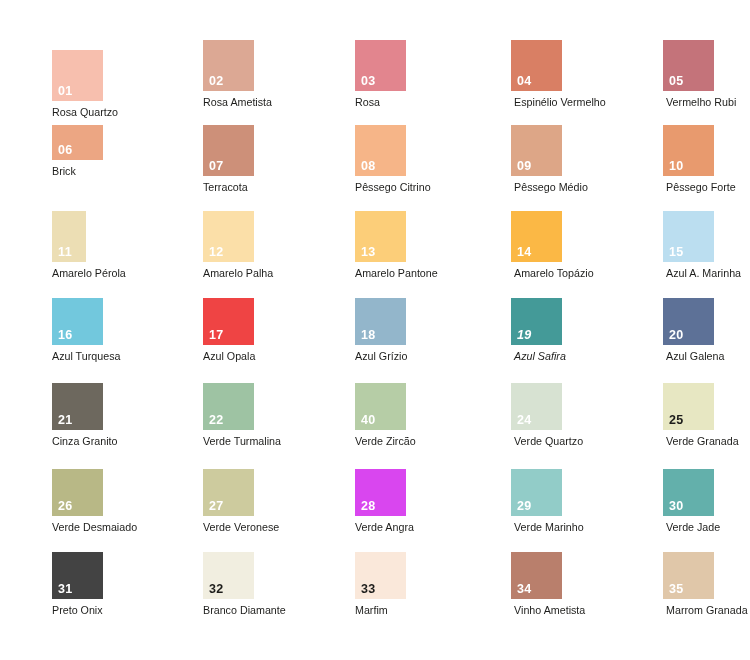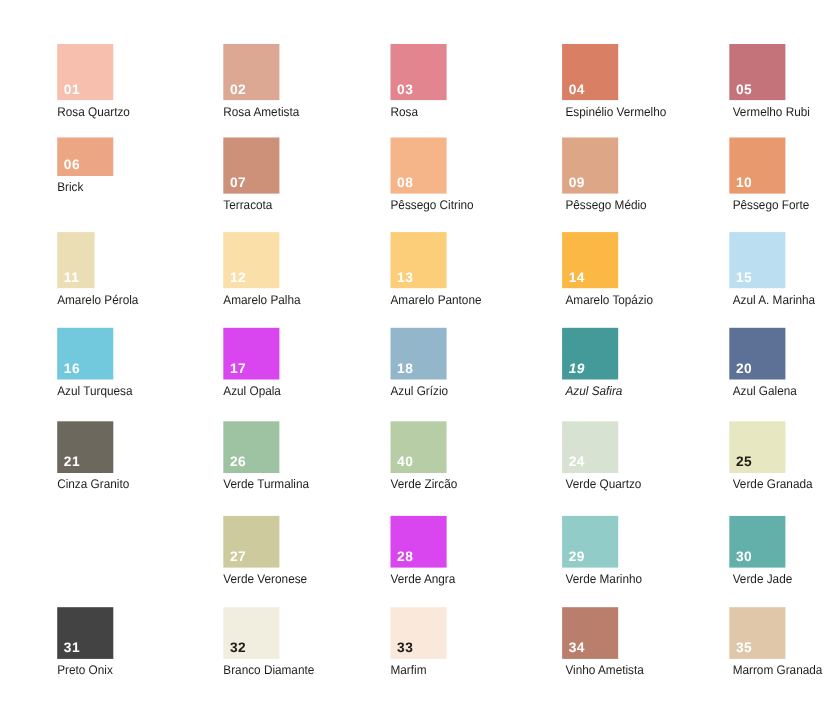--- a/index.html
+++ b/index.html
@@ -64,21 +64,21 @@
 
   .align-right .swatch-name {
     transform-origin: right center;
     text-align: right;
   }
 </style>
 </head>
 <body>
 
 <div id="palette-root" style="background: rgb(255, 255, 255);">
-    <div class="swatch-cell" style="left: 52px; top: 40px; width: 51px;">
+    <div class="swatch-cell" style="left: 52px; top: 50px; width: 51px;">
       <div class="swatch-chip" style="height: 51px; background: rgb(247, 191, 174);">
         <span class="swatch-number">01</span>
       </div>
       <div class="swatch-name">Rosa Quartzo</div>
     </div>
     <div class="swatch-cell" style="left: 203px; top: 40px; width: 51px;">
       <div class="swatch-chip" style="height: 51px; background: rgb(220, 168, 148);">
         <span class="swatch-number">02</span>
       </div>
       <div class="swatch-name">Rosa Ametista</div>
@@ -161,21 +161,21 @@
       </div>
       <div class="swatch-name">Azul A. Marinha</div>
     </div>
     <div class="swatch-cell" style="left: 52px; top: 298px; width: 51px;">
       <div class="swatch-chip" style="height: 47px; background: rgb(114, 200, 221);">
         <span class="swatch-number">16</span>
       </div>
       <div class="swatch-name">Azul Turquesa</div>
     </div>
     <div class="swatch-cell" style="left: 203px; top: 298px; width: 51px;">
-      <div class="swatch-chip" style="height: 47px; background: #d946ef;">
+      <div class="swatch-chip" style="height: 47px; background: #ef4444;">
         <span class="swatch-number">17</span>
       </div>
       <div class="swatch-name">Azul Opala</div>
     </div>
     <div class="swatch-cell" style="left: 355px; top: 298px; width: 51px;">
       <div class="swatch-chip" style="height: 47px; background: rgb(147, 182, 203);">
         <span class="swatch-number">18</span>
       </div>
       <div class="swatch-name">Azul Grízio</div>
     </div>
@@ -192,21 +192,21 @@
       <div class="swatch-name">Azul Galena</div>
     </div>
     <div class="swatch-cell" style="left: 52px; top: 383px; width: 51px;">
       <div class="swatch-chip" style="height: 47px; background: rgb(109, 104, 94);">
         <span class="swatch-number">21</span>
       </div>
       <div class="swatch-name">Cinza Granito</div>
     </div>
     <div class="swatch-cell" style="left: 203px; top: 383px; width: 51px;">
       <div class="swatch-chip" style="height: 47px; background: rgb(158, 195, 163);">
-        <span class="swatch-number">26</span>
+        <span class="swatch-number">22</span>
       </div>
       <div class="swatch-name">Verde Turmalina</div>
     </div>
     <div class="swatch-cell" style="left: 355px; top: 383px; width: 51px;">
       <div class="swatch-chip" style="height: 47px; background: rgb(182, 205, 166);">
         <span class="swatch-number">40</span>
       </div>
       <div class="swatch-name">Verde Zircão</div>
     </div>
     <div class="swatch-cell align-right" style="left: 511px; top: 383px; width: 51px;">
@@ -214,20 +214,26 @@
         <span class="swatch-number">24</span>
       </div>
       <div class="swatch-name">Verde Quartzo</div>
     </div>
     <div class="swatch-cell align-right" style="left: 663px; top: 383px; width: 51px;">
       <div class="swatch-chip" style="height: 47px; background: rgb(231, 231, 194);">
         <span class="swatch-number dark-text">25</span>
       </div>
       <div class="swatch-name">Verde Granada</div>
     </div>
+    <div class="swatch-cell" style="left: 52px; top: 469px; width: 51px;">
+      <div class="swatch-chip" style="height: 47px; background: rgb(184, 184, 134);">
+        <span class="swatch-number">26</span>
+      </div>
+      <div class="swatch-name">Verde Desmaiado</div>
+    </div>
     <div class="swatch-cell" style="left: 203px; top: 469px; width: 51px;">
       <div class="swatch-chip" style="height: 47px; background: rgb(205, 203, 158);">
         <span class="swatch-number">27</span>
       </div>
       <div class="swatch-name">Verde Veronese</div>
     </div>
     <div class="swatch-cell" style="left: 355px; top: 469px; width: 51px;">
       <div class="swatch-chip" style="height: 47px; background: #d946ef;">
         <span class="swatch-number">28</span>
       </div>

